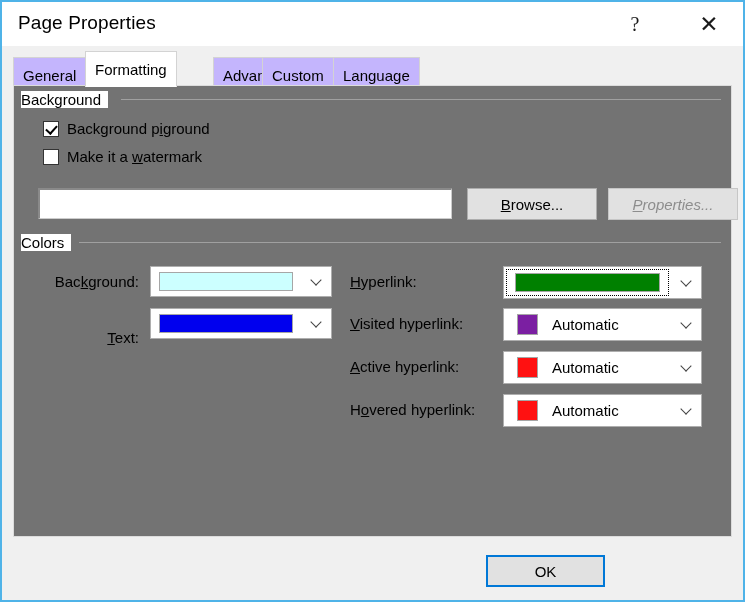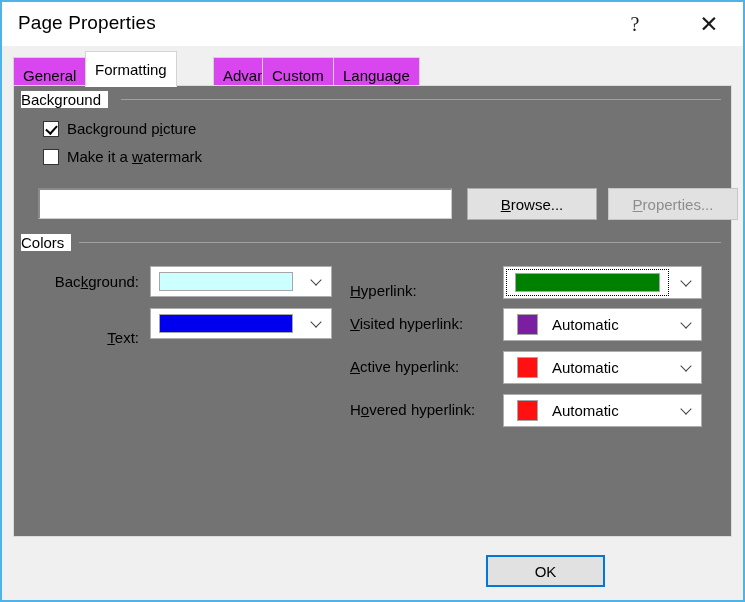--- a/index.html
+++ b/index.html
@@ -78,21 +78,21 @@
     top: 44px;
     width: 741px;
     height: 40px;
     background: #f0f0f0;
   }
   .tab {
     position: absolute;
     top: 11px;
     height: 35px;
     box-sizing: border-box;
-    background: #d946ef;
+    background: #c4b5fd;
     border: 1px solid #d3d3d3;
     border-bottom: none;
     font-size: 15px;
     color: #000000;
     display: flex;
     align-items: center;
     justify-content: center;
     padding: 0 9px;
     white-space: nowrap;
     cursor: default;
@@ -325,35 +325,35 @@
       </div>
   </div>
 
   <div class="tabpage">
 
     <div class="group-label" style="left:7px; top:5px;">Background</div>
     <div class="group-line" style="left:107px; top:13px; width:600px;"></div>
 
     <div class="cbrow" style="left:29px; top:34px;">
       <span class="cbox checked"></span>
-      <span class="cblabel"><span>Background p</span><u>i</u><span>cture</span></span>
+      <span class="cblabel"><span>Background p</span><u>i</u><span>ground</span></span>
     </div>
 
     <div class="cbrow" style="left:29px; top:62px;">
       <span class="cbox"></span>
       <span class="cblabel"><span>Make it a </span><u>w</u><span>atermark</span></span>
     </div>
 
     <input class="textfield" style="left: 24px; top: 102px; width: 414px; height: 31px;" type="text" value="">
 
     <div class="pbtn plainwhite" style="left:453px; top:102px; width:130px; height:32px;">
       <span><span></span><u>B</u><span>rowse...</span></span>
     </div>
 
-    <div class="pbtn disabled" style="left:594px; top:102px; width:130px; height:32px;">
+    <div class="pbtn disabled" style="left:594px; top:102px; width:130px; height:32px;font-style:italic;">
       <span><span></span><u>P</u><span>roperties...</span></span>
     </div>
 
     <div class="group-label" style="left:7px; top:148px;">Colors</div>
     <div class="group-line" style="left:65px; top:156px; width:642px;"></div>
 
     <div class="fieldlabel right" style="left:0px; top:187px; width:125px;"><span>Bac</span><u>k</u><span>ground:</span></div>
     <div class="colorcombo" style="left:136px; top:180px; width:182px; height:31px;">
       <div class="cc-inner">
         <span class="swatch-wide" id="sw-bg" style="background: rgb(204, 255, 255);"></span>
@@ -366,21 +366,21 @@
     <div class="fieldlabel right" style="left:0px; top:243px; width:125px;"><span></span><u>T</u><span>ext:</span></div>
     <div class="colorcombo" style="left:136px; top:222px; width:182px; height:31px;">
       <div class="cc-inner">
         <span class="swatch-wide" id="sw-text" style="background: rgb(0, 0, 238);"></span>
       </div>
       <div class="cc-arrow">
           <span class="chev"></span>
         </div>
     </div>
 
-    <div class="fieldlabel" style="left:336px; top:187px;margin-top:9px;"><span></span><u>H</u><span>yperlink:</span></div>
+    <div class="fieldlabel" style="left:336px; top:187px;"><span></span><u>H</u><span>yperlink:</span></div>
     <div class="colorcombo" style="left:489px; top:180px; width:199px; height:33px;">
       <div class="cc-inner focused">
         <span class="swatch-wide" id="sw-link" style="background: rgb(0, 128, 0);"></span>
       </div>
       <div class="cc-arrow">
           <span class="chev"></span>
         </div>
     </div>
 
     <div class="fieldlabel" style="left:336px; top:229px;"><span></span><u>V</u><span>isited hyperlink:</span></div>

